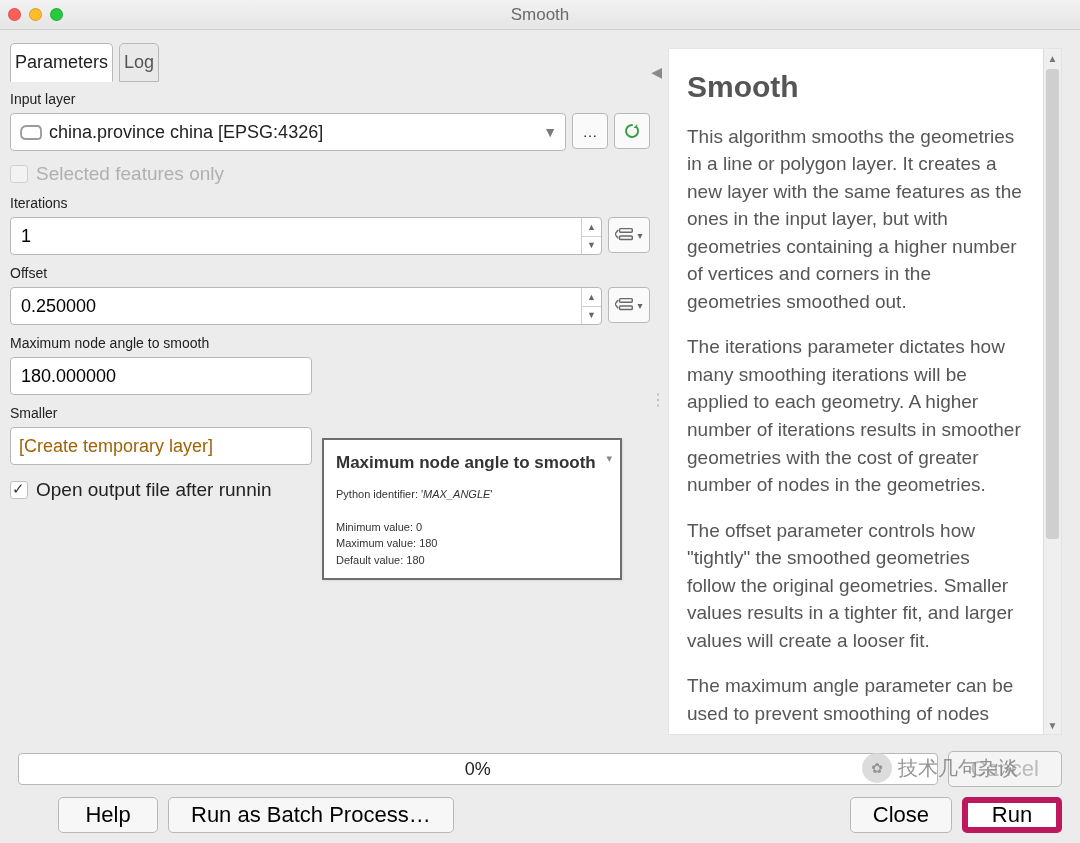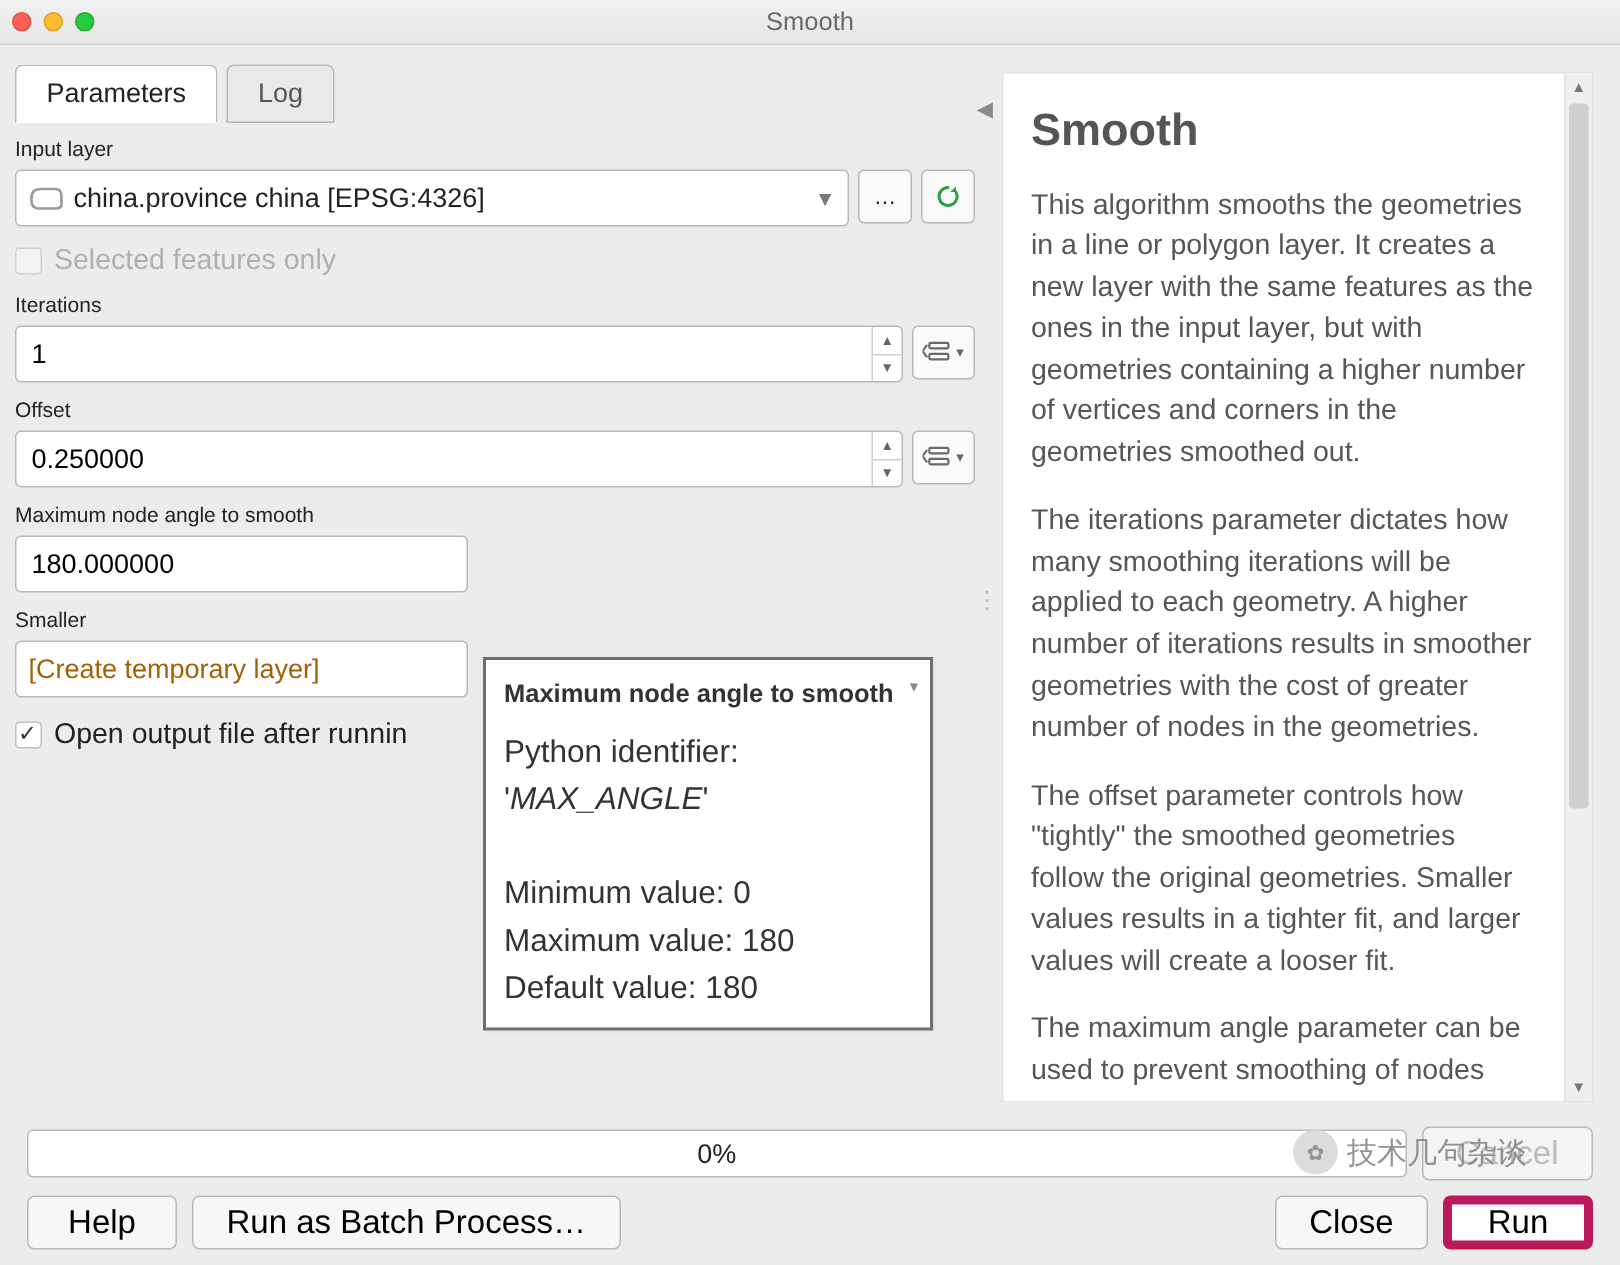--- a/index.html
+++ b/index.html
@@ -35,21 +35,21 @@
   display: flex;
   height: calc(100% - 30px - 100px);
 }
 .left-panel {
   flex: 0 0 660px;
   padding: 12px 10px 10px 10px;
   position: relative;
 }
 .tabbar { display: flex; gap: 0; margin-bottom: 6px; }
 .tab {
-  padding: 8px 20px;
+  padding: 8px 4px;
   border: 1px solid #b8b8b8;
   background: #efefef;
   font-size: 18px;
   border-top-left-radius: 5px;
   border-top-right-radius: 5px;
   position: relative;
   top: 1px;
   cursor: pointer;
 }
 .tab.active { background: #fff; border-bottom: 1px solid #fff; }
@@ -190,21 +190,21 @@
   font-size: 17px;
   line-height: 1.5;
   color: #333;
   box-shadow: 1px 1px 2px rgba(0,0,0,0.08);
 }
 .tooltip .tt-title { font-weight: 700; margin-bottom: 10px; }
 .tooltip .tt-dd {
   position: absolute; top: 10px; right: 8px;
   font-size: 11px; color: #888;
 }
-.tooltip .tt-body { font-size: 21px; }
+.tooltip .tt-body { font-size: 11px; }
 .tooltip .py-id { font-style: italic; }
 .bottom-bar {
   position: absolute; left: 0; right: 0; bottom: 0;
   height: 100px;
   padding: 8px 18px 10px 18px;
   background: #ececec;
 }
 .progress-row { display: flex; gap: 10px; align-items: center; margin-bottom: 10px; }
 .progress {
   flex: 1; height: 32px;
@@ -221,21 +221,21 @@
   padding: 0 22px;
   cursor: pointer;
   display: inline-flex; align-items: center; justify-content: center;
   min-width: 100px;
 }
 .btn:disabled { color: #bbb; background: #f4f4f4; cursor: default; }
 .btn.primary {
   border: 6px solid #be185d;
   background: #fefefe;
 }
-.btn-row { display: flex; gap: 10px; align-items: flex-start; }
+.btn-row { display: flex; gap: 10px; align-items: flex-start; margin-left: 40px; }
 .btn-row .spacer { flex: 1; }
 .watermark {
   position: absolute; right: 62px; bottom: 60px;
   display: flex; align-items: center; gap: 6px;
   color: #888; font-size: 20px; opacity: 0.9;
   pointer-events: none;
   font-family: "PingFang SC", "Hiragino Sans GB", sans-serif;
 }
 .watermark .circ {
   width: 30px; height: 30px; border-radius: 50%;

